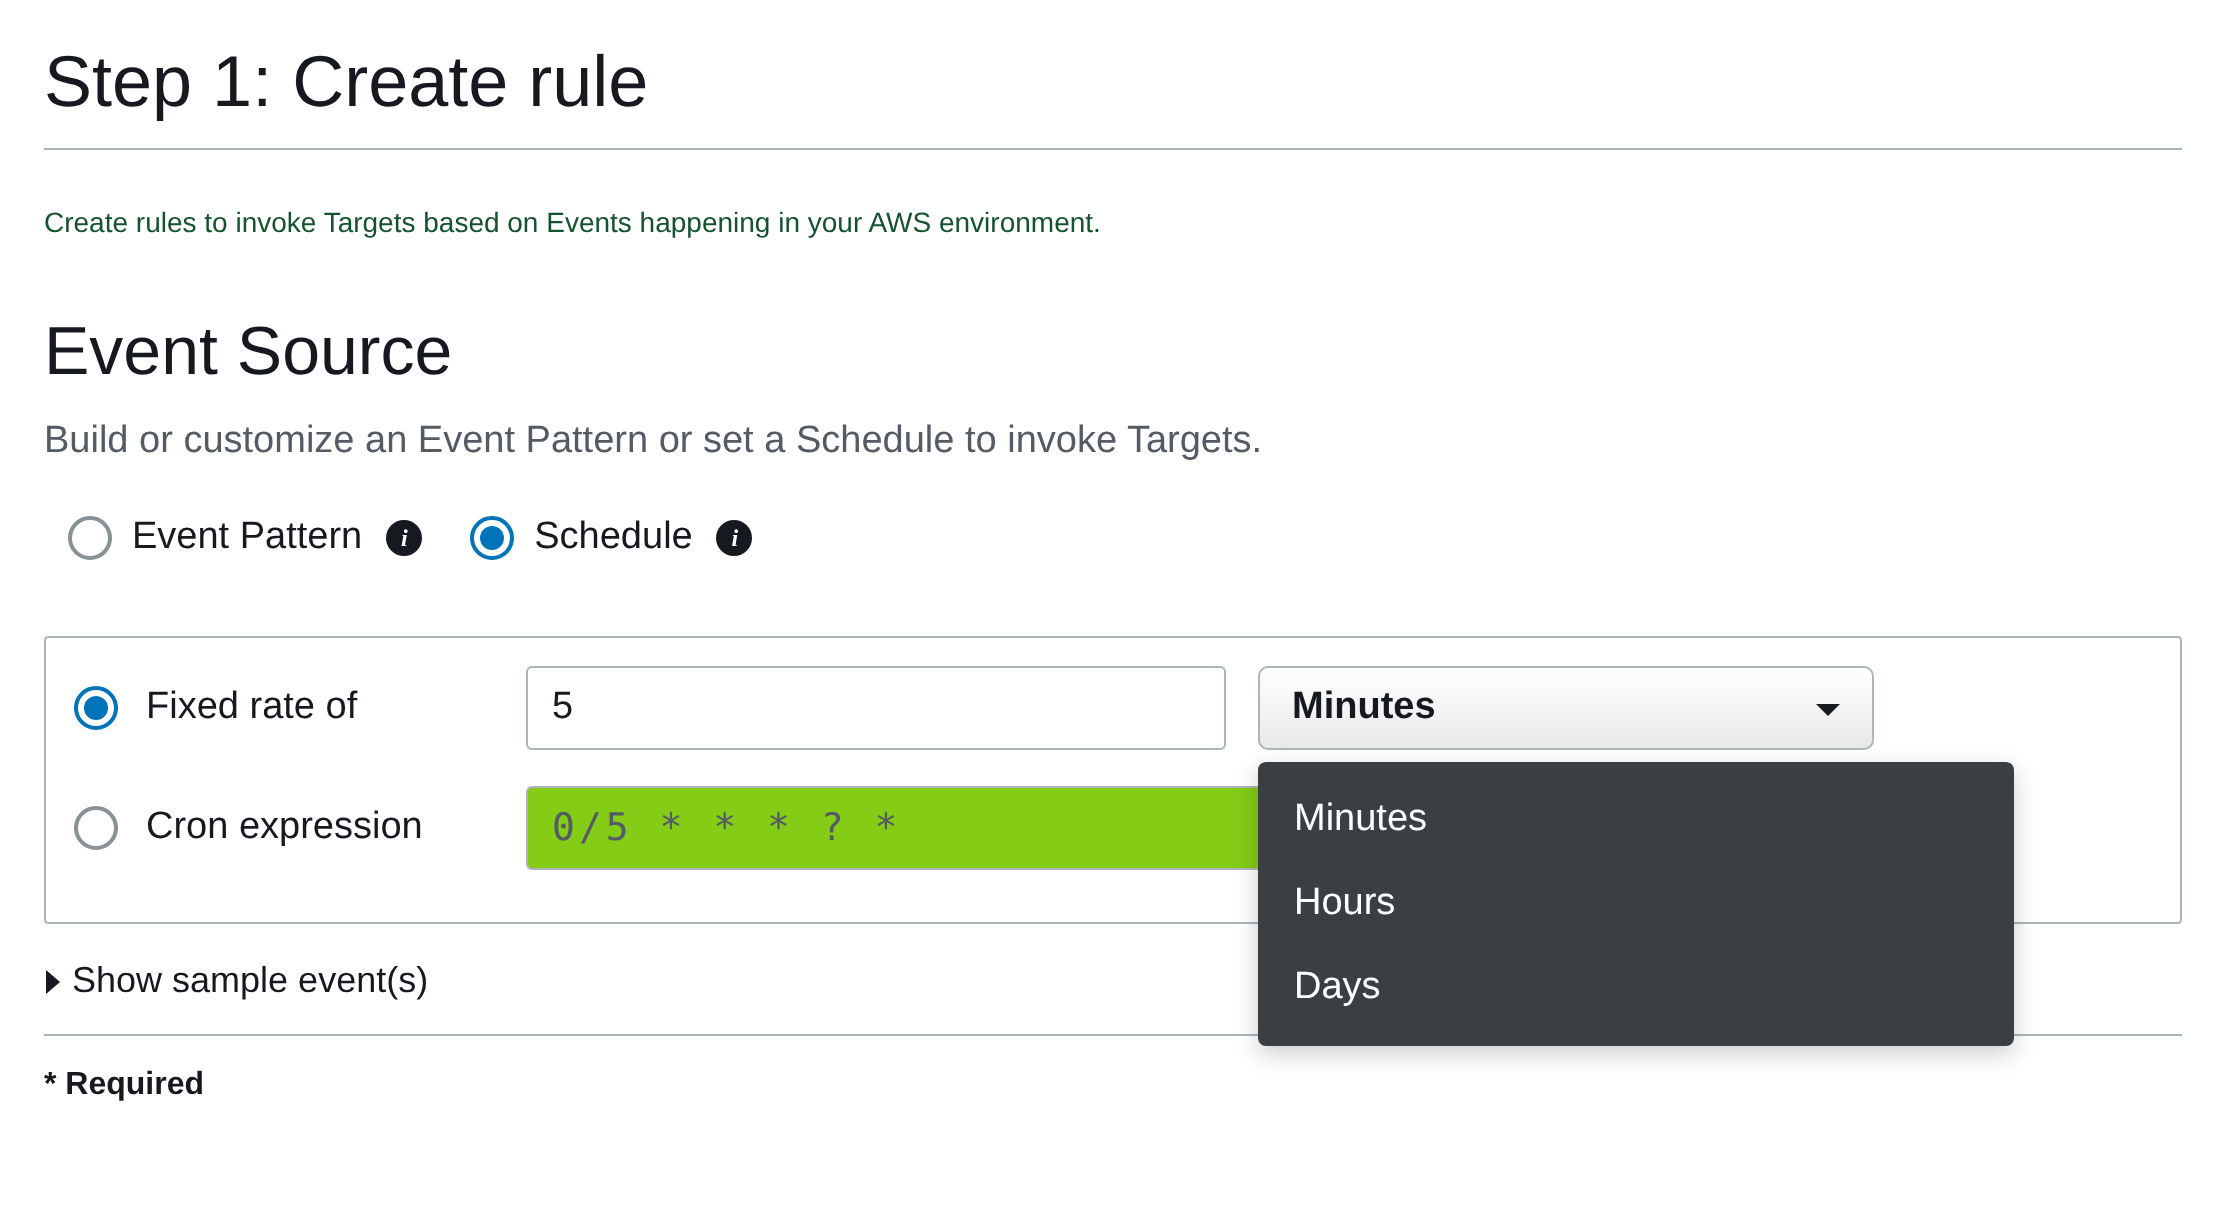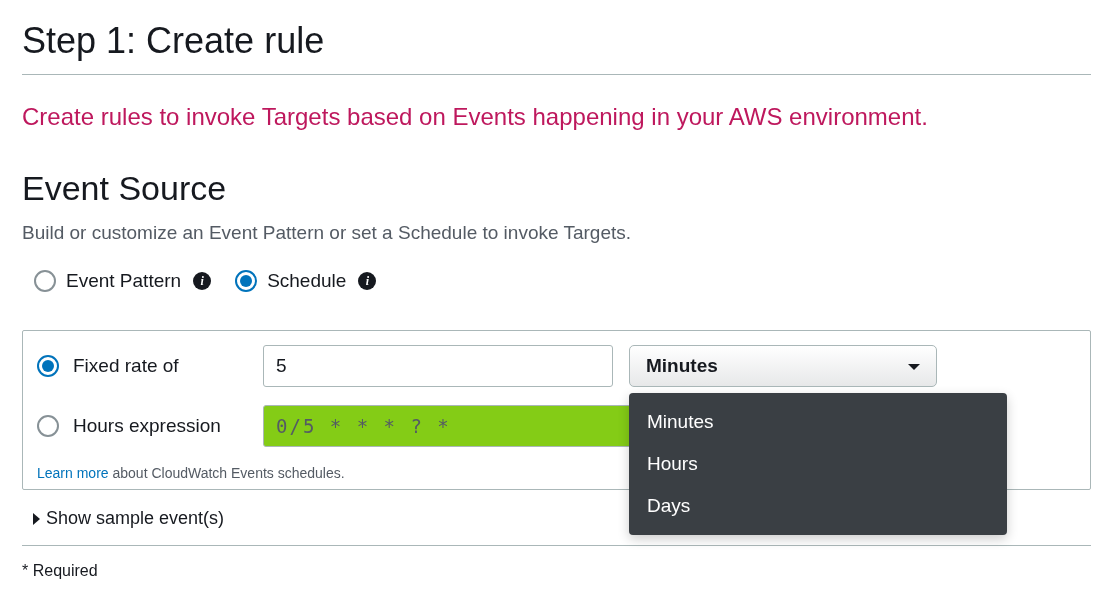--- a/index.html
+++ b/index.html
@@ -12,22 +12,22 @@
     }
     h1.page-title {
       font-size: 36px;
       font-weight: 400;
       color: #16191f;
       padding-bottom: 12px;
       border-bottom: 1px solid #aab7b8;
       margin-bottom: 16px;
     }
     .page-desc {
-      font-size: 24px;
-      color: #be185d;
+      font-size: 14px;
+      color: #14532d;
       margin-bottom: 38px;
       margin-top: 28px;
     }
     h2.section-title {
       font-size: 34px;
       font-weight: 400;
       color: #16191f;
       margin-bottom: 14px;
     }
     .section-desc {
@@ -187,36 +187,36 @@
       cursor: pointer;
     }
 
     .expander {
       display: flex;
       align-items: center;
       gap: 6px;
       font-size: 18px;
       color: #16191f;
       cursor: pointer;
-      margin: 0 0 16px 11px;
+      margin: 0 0 16px 1px;
     }
     .caret-right {
       width: 0; height: 0;
       border-top: 6px solid transparent;
       border-bottom: 6px solid transparent;
       border-left: 7px solid #16191f;
     }
     hr.sep {
       border: none;
       border-top: 1px solid #aab7b8;
       margin: 0 0 16px 0;
     }
     .required {
       font-size: 16px;
-      font-weight: 400;
+      font-weight: 700;
       color: #16191f;
     }
   </style>
 </head>
 <body>
 
 <h1 class="page-title">Step 1: Create rule</h1>
 <p class="page-desc">Create rules to invoke Targets based on Events happening in your AWS environment.</p>
 
 <h2 class="section-title">Event Source</h2>
@@ -249,28 +249,25 @@
         <div class="dropdown-item">Minutes</div>
         <div class="dropdown-item">Hours</div>
         <div class="dropdown-item">Days</div>
       </div>
     </div>
   </div>
 
   <div class="row">
     <div class="radio-cell">
       <span class="radio empty"></span>
-      <span class="row-label">Hours expression</span>
+      <span class="row-label">Cron expression</span>
     </div>
     <input class="text-field disabled" type="text" disabled="" value="0/5 * * * ? *" style="">
   </div>
 
-  <div class="learn-more-line">
-    <a>Learn more</a><span> about CloudWatch Events schedules.</span>
-  </div>
 
 </div>
 
 <div class="expander">
   <span class="caret-right"></span>
   <span>Show sample event(s)</span>
 </div>
 
 <hr class="sep">
 

